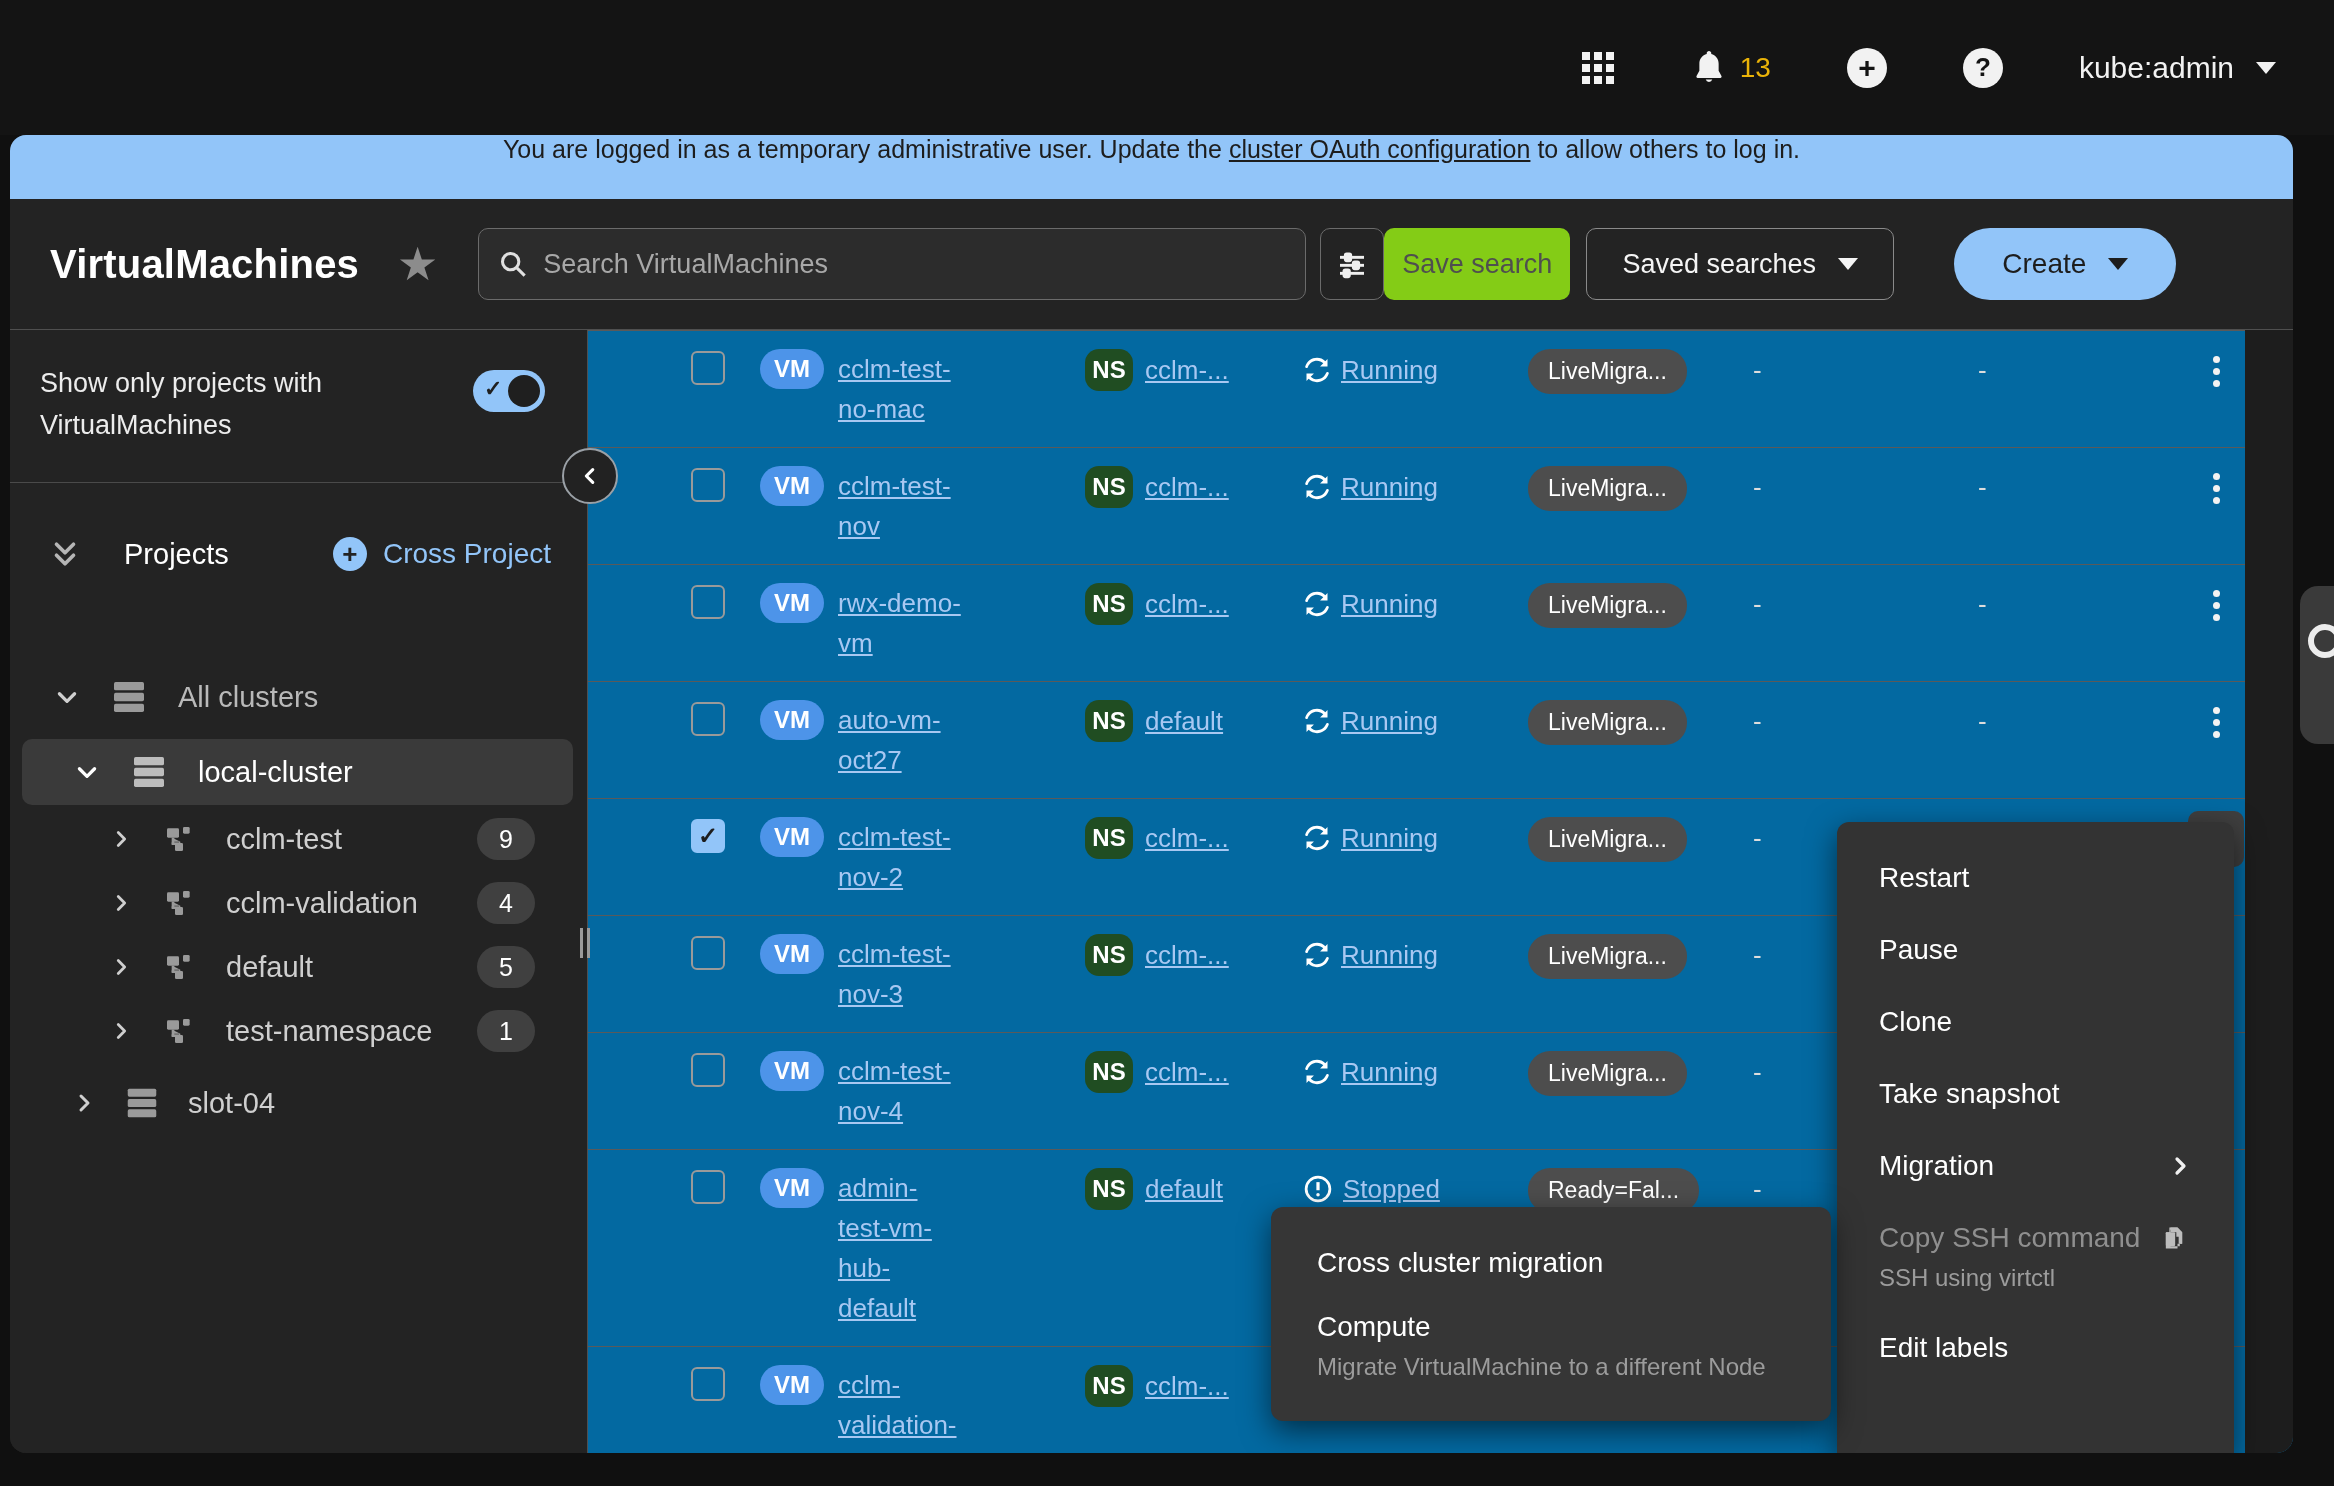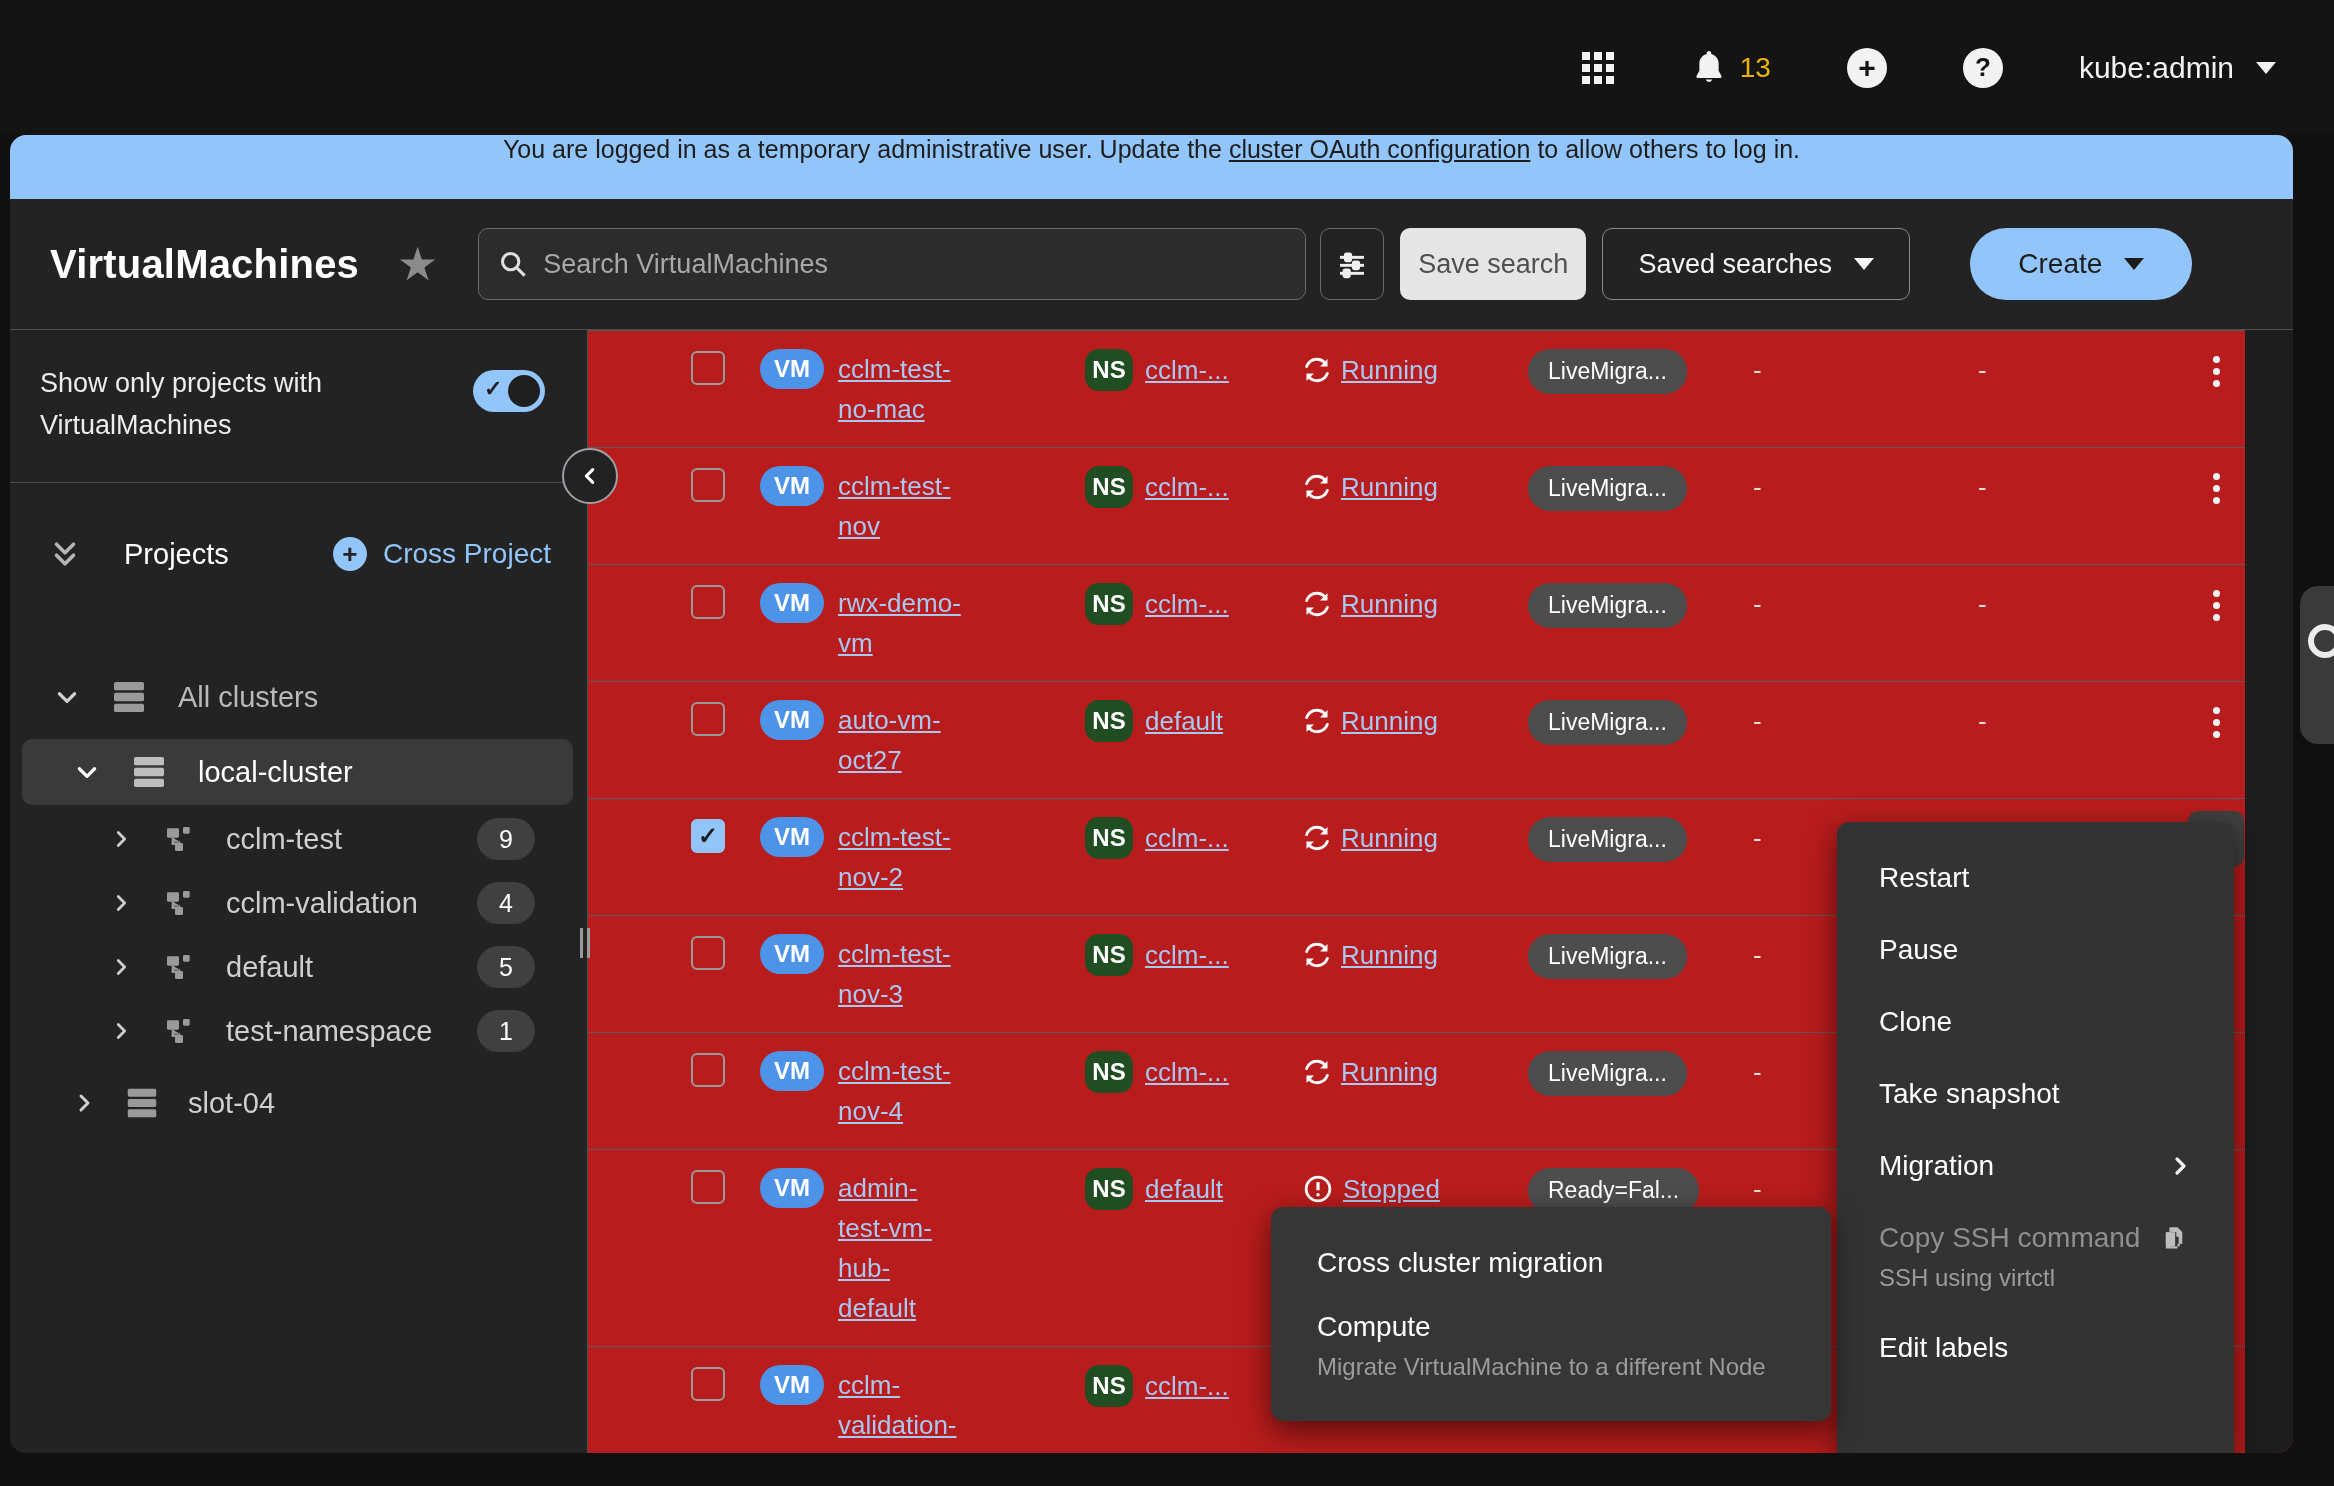--- a/index.html
+++ b/index.html
@@ -27,21 +27,21 @@
   .toolbar{height:131px;flex:none;display:flex;align-items:center;padding:0 40px;box-sizing:border-box;border-bottom:1px solid #4f4f4f;gap:0;}
   .page-title{font-size:40px;font-weight:700;color:#ffffff;letter-spacing:.2px;}
   .fav-star{color:#8c8c8c;font-size:46px;margin-left:38px;margin-right:40px;cursor:pointer;line-height:1;}
   .searchbox{width:828px;height:72px;border:1px solid #6b6b6b;border-radius:10px;background:#2c2c2c;
     display:flex;align-items:center;padding:0 20px;box-sizing:border-box;gap:14px;}
   .searchbox svg{flex:none;}
   .searchbox input{flex:1;background:transparent;border:none;outline:none;color:#e8e8e8;font-size:27px;font-family:"Liberation Sans",sans-serif;}
   .searchbox input::placeholder{color:#a8a8a8;}
   .btn{height:72px;border-radius:10px;box-sizing:border-box;display:flex;align-items:center;justify-content:center;font-size:27px;cursor:pointer;}
   .btn-filter{width:64px;border:1px solid #6b6b6b;background:transparent;color:#eeeeee;margin-left:14px;}
-  .btn-save{width:186px;background:#e5e5e5;color:#4f4f4f;margin-left:16px;border-radius:10px;}
+  .btn-save{width:186px;background:#84cc16;color:#4f4f4f;border-radius:10px;}
   .btn-savedsearches{width:308px;border:1px solid #8a8a8a;background:transparent;color:#f5f5f5;margin-left:16px;gap:22px;}
   .btn-savedsearches .caret{border-top-color:#f5f5f5;}
   .btn-create{width:222px;background:#92c5f9;color:#1d1d1d;border-radius:40px;margin-left:60px;gap:22px;font-size:28px;}
   .btn-create .caret{border-top-color:#1d1d1d;}
   
   .app-body{flex:1;display:flex;min-height:0;position:relative;}
   .sidebar{width:578px;flex:none;border-right:1px solid #4f4f4f;box-sizing:border-box;position:relative;background:#232323;}
   .filter-sec{padding:32px 30px 36px 30px;border-bottom:1px solid #4a4a4a;position:relative;}
   .filter-label{width:400px;color:#ececec;font-size:27px;line-height:42px;}
   .toggle{position:absolute;right:42px;top:40px;width:72px;height:42px;border-radius:21px;background:#92c5f9;cursor:pointer;}
@@ -59,21 +59,21 @@
   .tree-row .chev{display:flex;color:#cfcfcf;flex:none;}
   .row-allclusters{padding-left:44px;gap:28px;color:#b9b9b9;}
   .row-local{margin:10px 14px 0 12px;height:66px;background:#3a3a3a;border-radius:10px;padding-left:52px;gap:28px;color:#ffffff;}
   .tree-child{padding-left:100px;gap:30px;height:60px;margin-top:4px;color:#cfcfcf;}
   .count-badge{position:absolute;right:52px;top:50%;transform:translateY(-50%);min-width:58px;height:42px;border-radius:21px;
     background:#404040;color:#ffffff;font-size:25px;display:flex;align-items:center;justify-content:center;padding:0 12px;box-sizing:border-box;}
   .row-slot{padding-left:62px;gap:26px;margin-top:10px;color:#cfcfcf;}
   .resize-handle{position:absolute;right:-7px;top:598px;width:14px;height:30px;display:flex;gap:4px;z-index:25;cursor:col-resize;}
   .resize-handle i{width:3px;height:30px;background:#9a9a9a;display:block;}
   
-  .content{flex:1;position:relative;min-width:0;background:#b91c1c;}
+  .content{flex:1;position:relative;min-width:0;background:#0369a1;}
   .right-gutter{position:absolute;right:0;top:0;bottom:0;width:48px;background:#1d1d1d;}
   .vm-rows{position:absolute;left:0;top:0;right:48px;}
   .vm-row{display:flex;border-bottom:1px solid #5a5a5a;padding:18px 0;min-height:50px;}
   .vm-row:first-child{border-top:1px solid #5a5a5a;}
   .cell{box-sizing:border-box;}
   .c-check{width:172px;padding-left:103px;padding-top:2px;}
   .checkbox{width:34px;height:34px;border:2px solid #9a9a9a;border-radius:6px;background:transparent;box-sizing:border-box;cursor:pointer;
     display:flex;align-items:center;justify-content:center;color:transparent;font-size:24px;font-weight:700;}
   .checkbox.checked{background:#92c5f9;border-color:#92c5f9;color:#1d1d1d;}
   .c-name{width:325px;display:flex;gap:14px;align-items:flex-start;}

